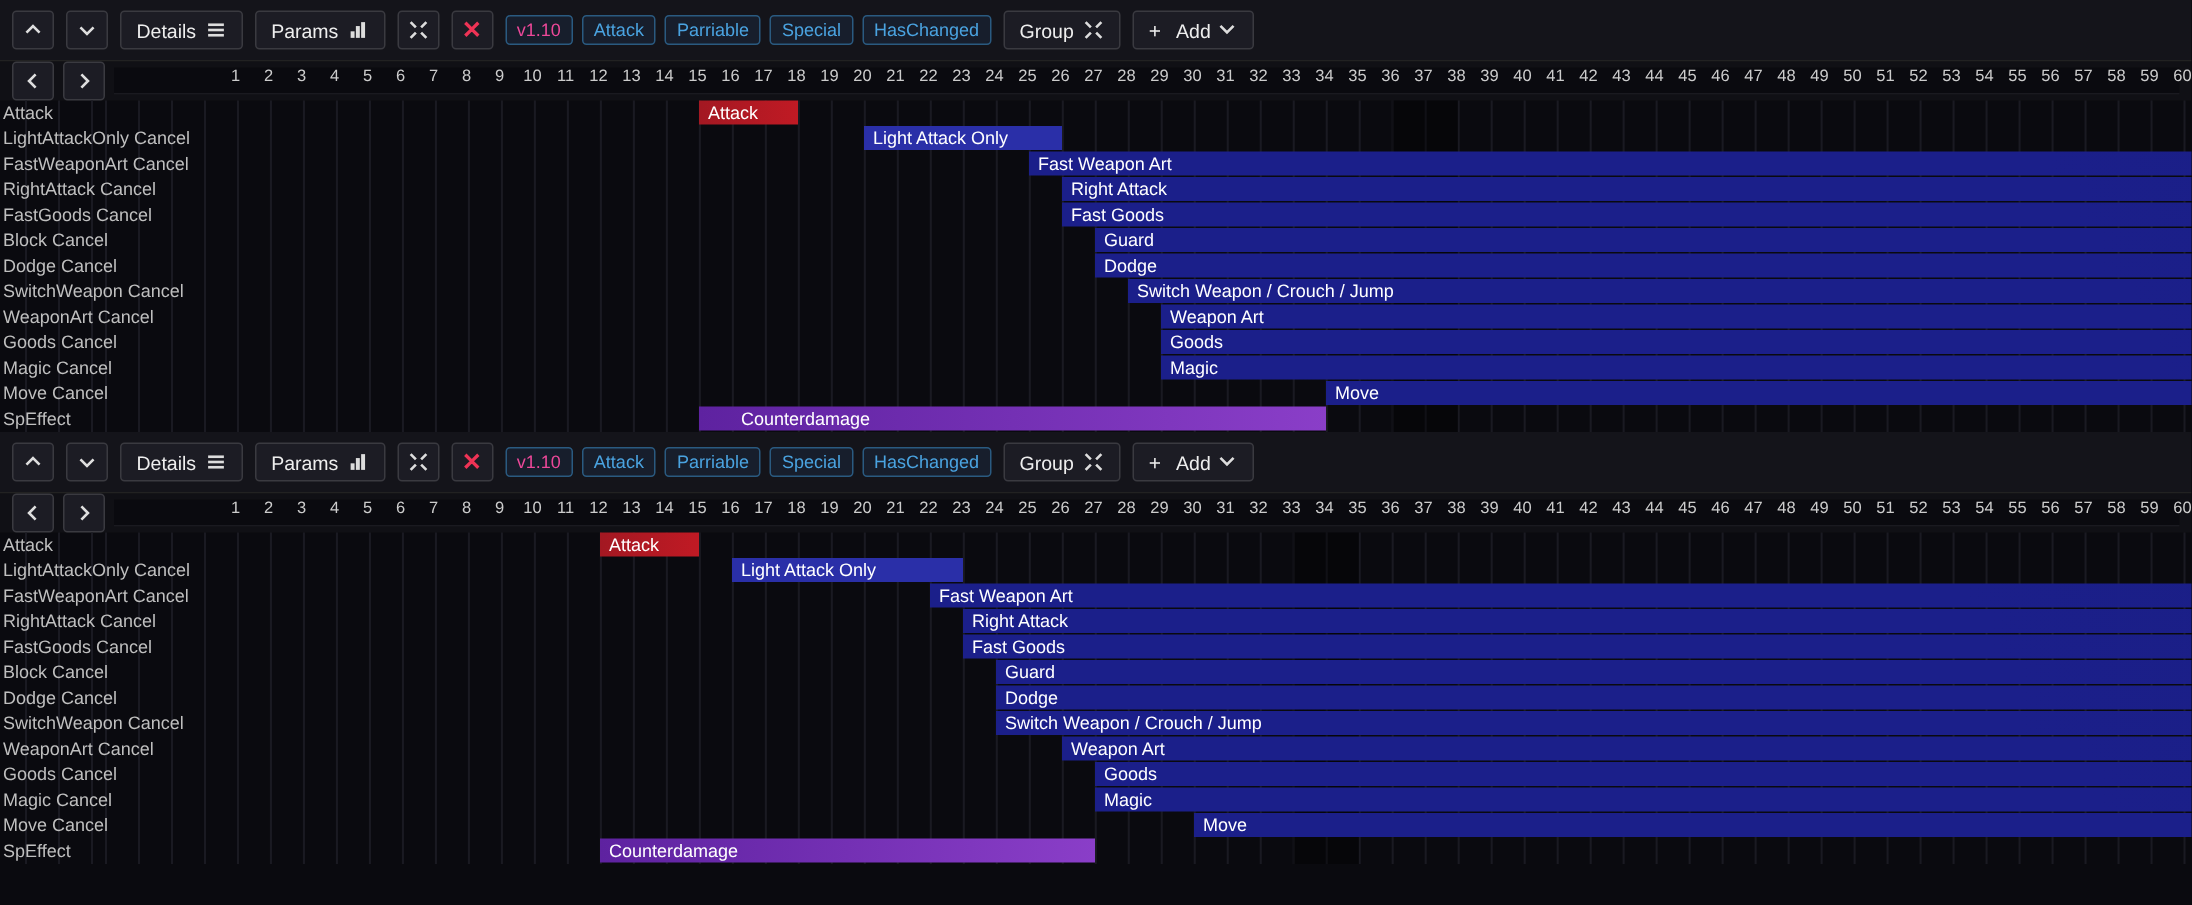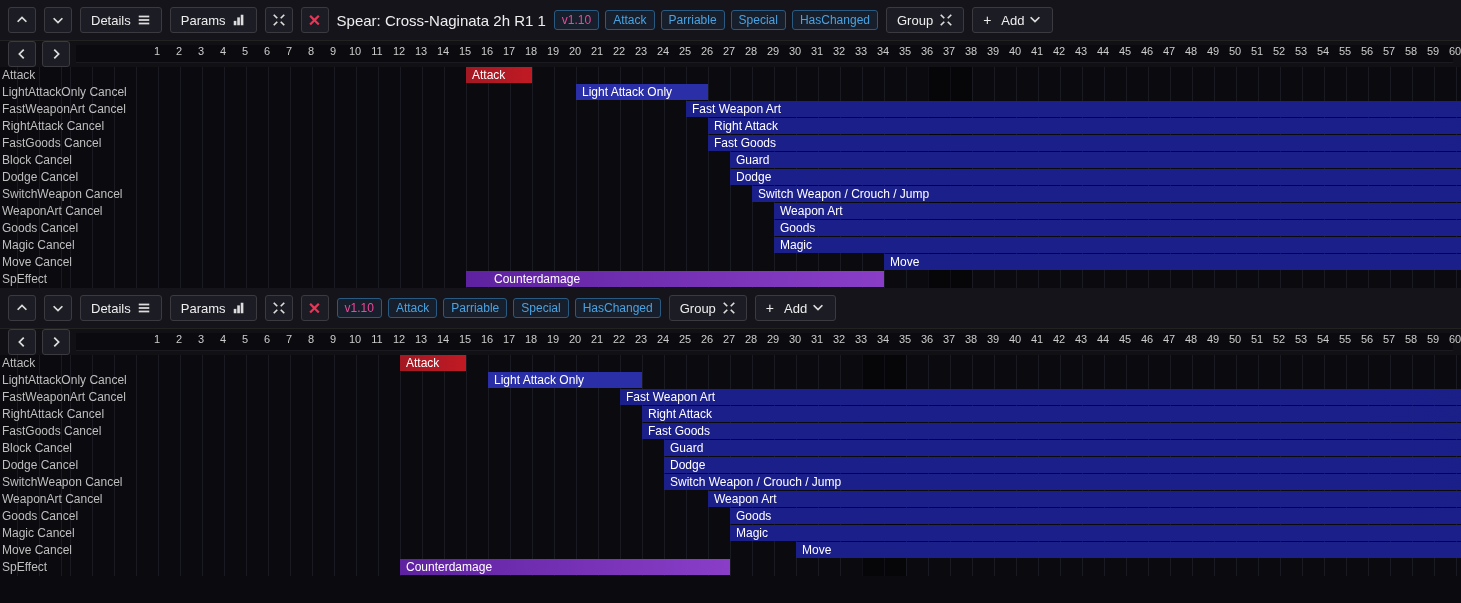--- a/index.html
+++ b/index.html
@@ -119,21 +119,20 @@
             <rect x="6" y="5" width="3" height="9" fill="#ddd"></rect>
             <rect x="10" y="2" width="3" height="12" fill="#ddd"></rect>
           </svg>
         </div>
         <div class="sqbtn">
           <svg class="icon-svg" viewBox="0 0 16 16">
             <path d="M2 2l4 4M14 2l-4 4M2 14l4-4M14 14l-4-4" stroke="#ddd" stroke-width="2" fill="none"></path>
           </svg>
         </div>
         <div class="sqbtn close-x">✕</div>
-        <div class="title">Spear: Cross-Naginata 2h R1 1</div>
         <div class="tags">
           <span class="tag version">v1.10</span>
           <span class="tag attack">Attack</span>
           <span class="tag parriable">Parriable</span>
           <span class="tag special">Special</span>
           <span class="tag changed">HasChanged</span>
         </div>
         <div class="txtbtn">
           <span>Group</span>
           <svg class="icon-svg" viewBox="0 0 16 16">

